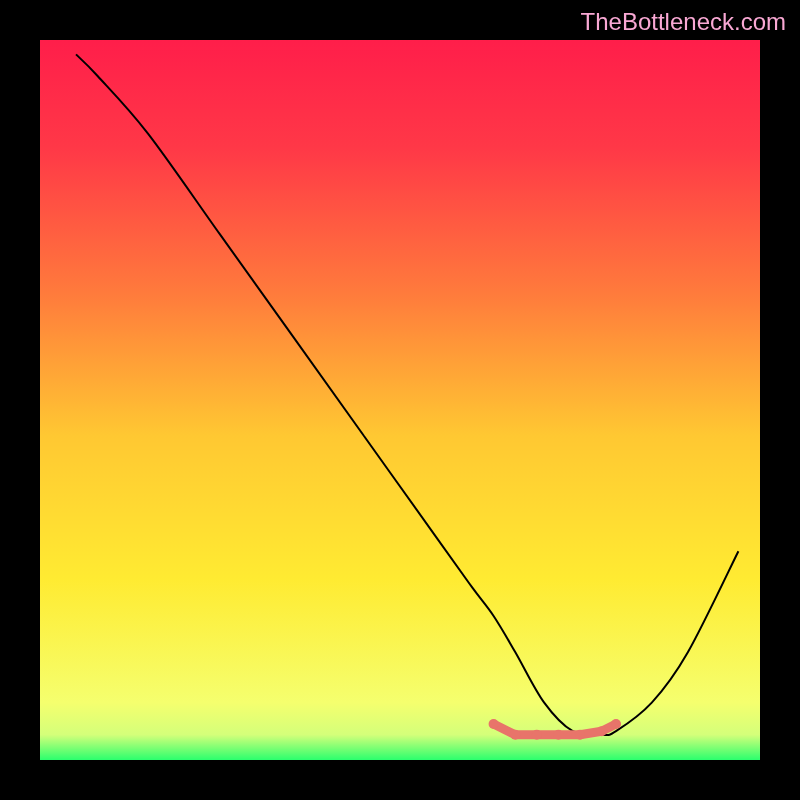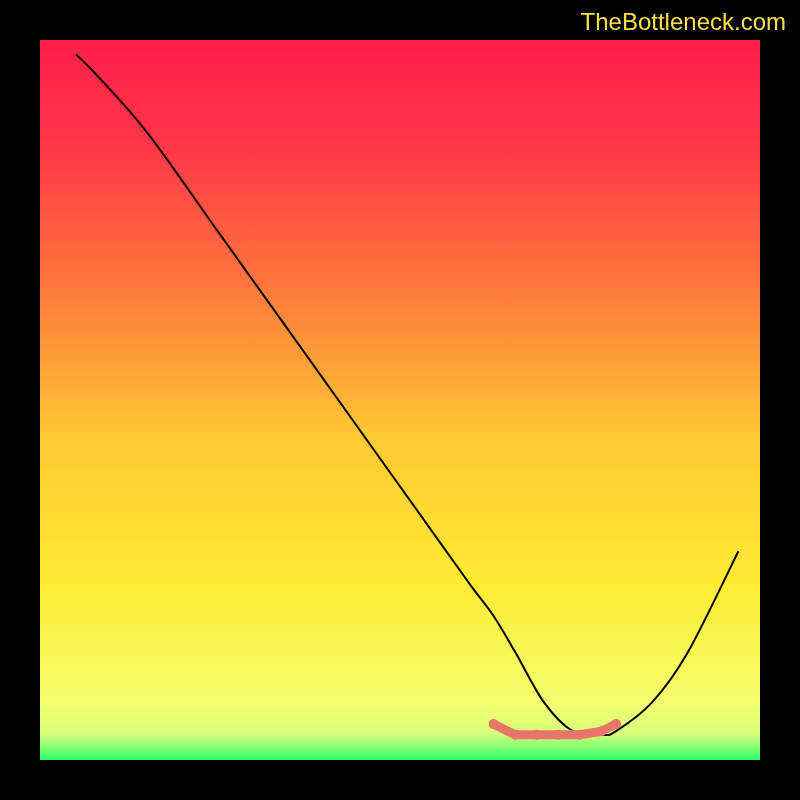--- a/index.html
+++ b/index.html
@@ -9,21 +9,21 @@
     height: 800px;
     background: #000;
     position: relative;
   }
   .watermark {
     position: absolute;
     top: 8px;
     right: 14px;
     font-family: Arial, sans-serif;
     font-size: 24px;
-    color: #fde047;
+    color: #f9a8d4;
     font-weight: normal;
   }
   .plot-area {
     position: absolute;
     top: 40px;
     left: 40px;
     width: 720px;
     height: 720px;
   }
   svg { display: block; }

